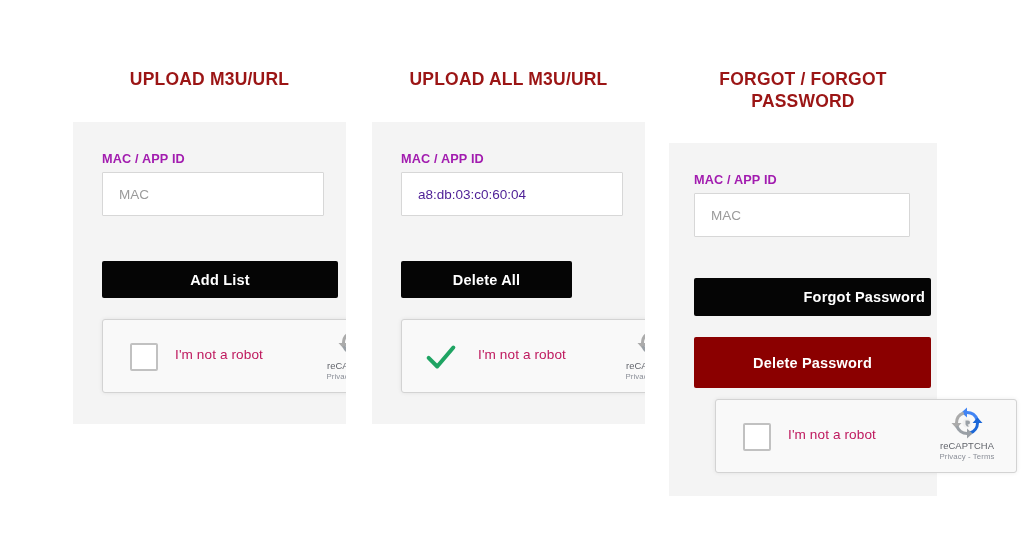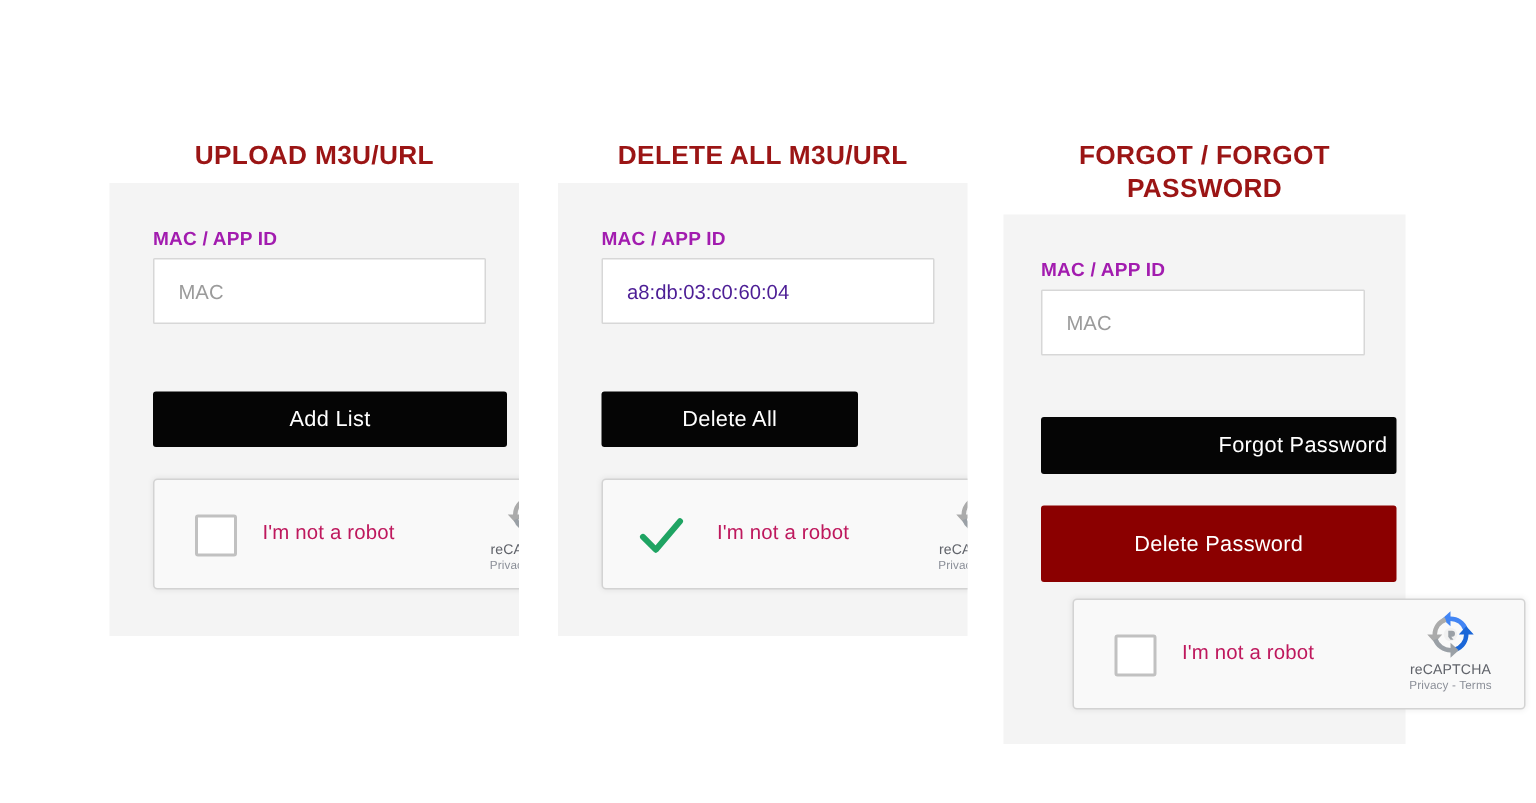--- a/index.html
+++ b/index.html
@@ -34,21 +34,20 @@
   .col-title {
     position: absolute;
     width: 100%;
     text-align: center;
     color: #9b1515;
     font-weight: bold;
     font-size: 17.5px;
     letter-spacing: 0.2px;
     line-height: 1.28;
     white-space: pre-line;
-    margin-top: 24px;
   }
   .col-1 .col-title,
   .col-2 .col-title { top: 68px; }
   .col-3 .col-title { top: 68px; }
 
   
   .card {
     position: absolute;
     left: 0;
     width: 100%;
@@ -99,21 +98,21 @@
 
   
   .btn {
     position: absolute;
     left: 0;
     box-sizing: border-box;
     border: none;
     color: #ffffff;
     font-family: "Liberation Sans", sans-serif;
     font-size: 14.5px;
-    font-weight: normal;
+    font-weight: bold;
     cursor: pointer;
     text-align: center;
     border-radius: 2px;
     letter-spacing: 0.2px;
   }
   .btn-dark  { background: #050505; }
   .btn-red   { background: #8b0000; }
 
   .col-1 .btn-primary { top: 139px; width: 236px; height: 37px; }
   .col-2 .btn-primary { top: 139px; width: 171px; height: 37px; }
@@ -221,21 +220,21 @@
             <div class="rc-terms">Privacy - Terms</div>
           </div>
         </div>
 
       </div>
     </div>
   </div>
 
   <div class="column col-2">
 
-    <div class="col-title">DELETE ALL M3U/URL</div>
+    <div class="col-title">UPLOAD ALL M3U/URL</div>
 
     <div class="card">
       <div class="card-inner">
 
         <div class="field-label">MAC / APP ID</div>
 
         <input class="text-input" type="text" placeholder="MAC" value="a8:db:03:c0:60:04" style="">
 
         <button class="btn btn-dark btn-primary">Delete All</button>
 

